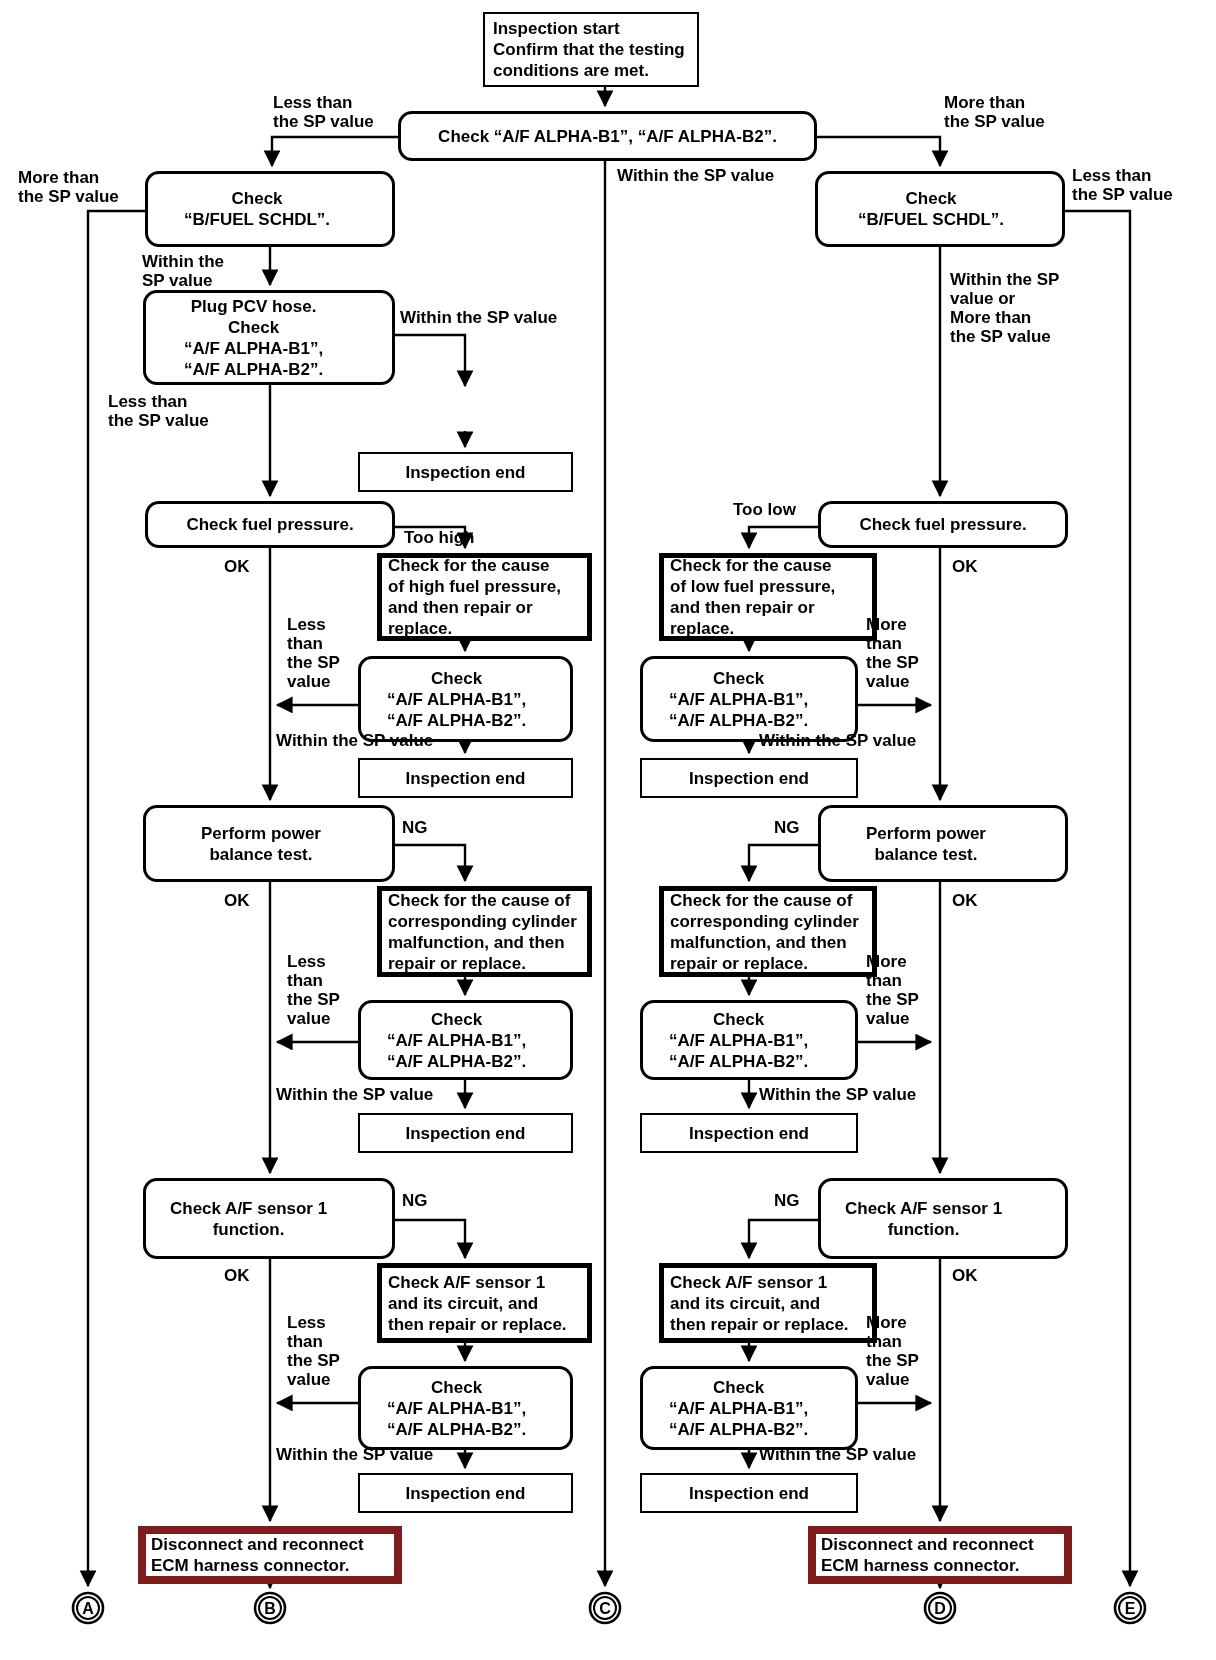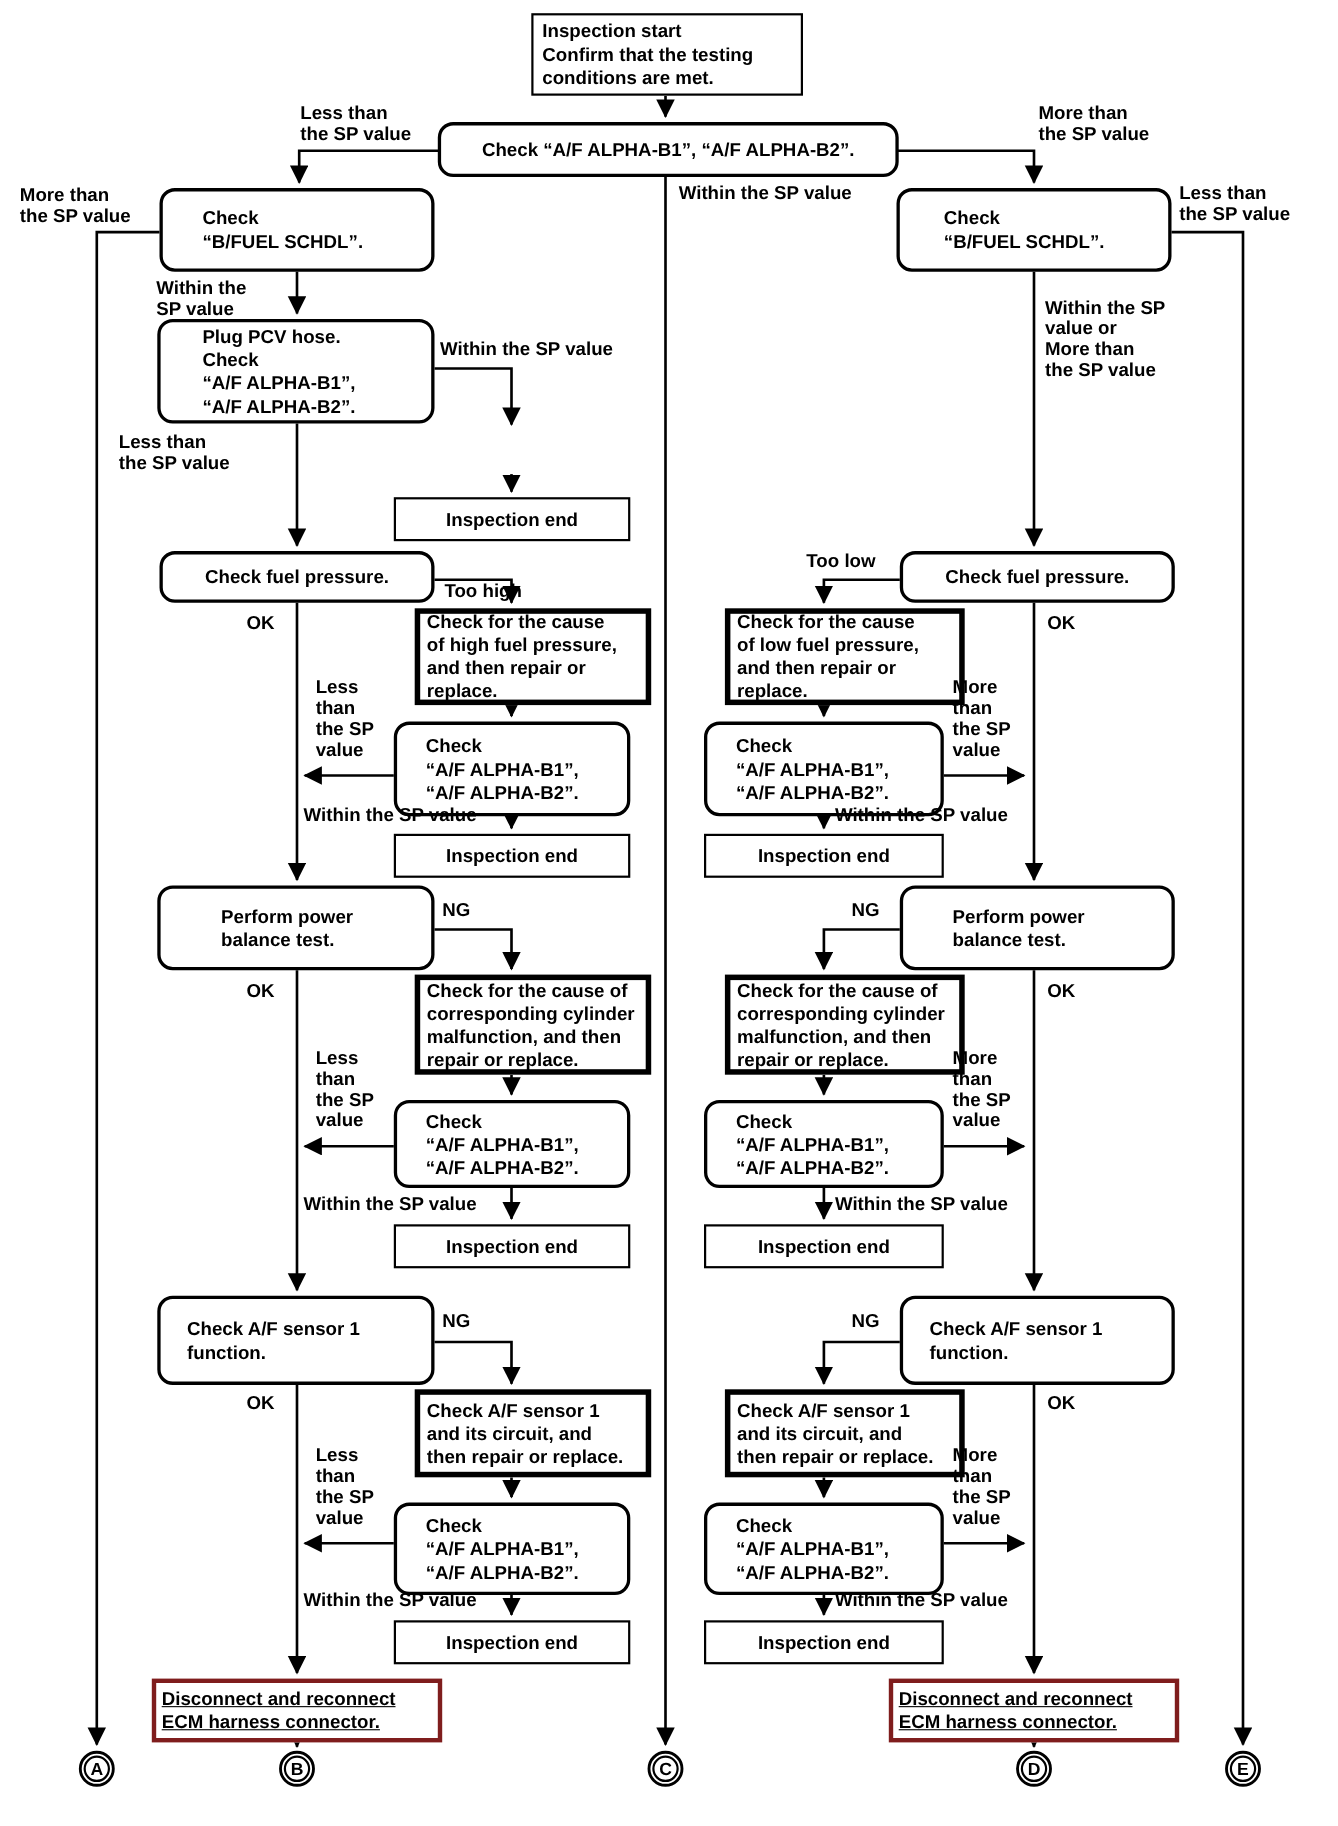--- a/index.html
+++ b/index.html
@@ -2,24 +2,24 @@
 <html><head>
 <meta charset="utf-8">
 <style>
   html,body{margin:0;padding:0;background:#fff;}
   #canvas{position:relative;width:1216px;height:1660px;background:#fff;overflow:hidden;
           font-family:"Liberation Sans",sans-serif;color:#000;}
   #wires{position:absolute;left:0;top:0;z-index:1;}
   .node{position:absolute;box-sizing:border-box;z-index:2;background:#fff;display:flex;align-items:center;
         font:bold 17px/21px "Liberation Sans",sans-serif;color:#000;}
   .node span{white-space:pre-line;display:block;}
-  .r{border:3.5px solid #000;border-radius:14px;}
+  .r{border:3.5px solid #000;border-radius:14px;text-align:center;}
   .sq{border:2.5px solid #000;}
   .thick{border:5px solid #000;margin-left:19px;}
-  .disc{border:4px solid #7f1d1d;text-decoration:underline;}
+  .disc{border:8px solid #7f1d1d;}
   .ctr{justify-content:center;text-align:center;}
   .lbl{position:absolute;z-index:3;font:bold 17px/19px "Liberation Sans",sans-serif;color:#000;
        white-space:pre-line;}
 </style>
 </head>
 <body>
 
 <div id="canvas">
 
   <svg id="wires" width="1216" height="1660" viewBox="0 0 1216 1660">
@@ -93,21 +93,21 @@
       <circle cx="940" cy="1608" r="11" fill="none" stroke="#000" stroke-width="2"></circle>
       <text x="940" y="1614" text-anchor="middle" font-size="16" font-weight="bold" font-family="Liberation Sans, sans-serif">D</text>
     </g>
     <g>
       <circle cx="1130" cy="1608" r="15" fill="#fff" stroke="#000" stroke-width="2.6"></circle>
       <circle cx="1130" cy="1608" r="11" fill="none" stroke="#000" stroke-width="2"></circle>
       <text x="1130" y="1614" text-anchor="middle" font-size="16" font-weight="bold" font-family="Liberation Sans, sans-serif">E</text>
     </g>
   </svg>
 
-  <div class="node sq" style="left:483px;top:12px;width:247px;height:75px;padding:4px 8px">
+  <div class="node sq" style="left:483px;top:12px;width:216px;height:75px;padding:4px 8px">
       <span>Inspection start
 Confirm that the testing
 conditions are met.</span>
     </div>
   <div class="node r ctr" style="left:398px;top:111px;width:419px;height:50px">
       <span>Check “A/F ALPHA-B1”, “A/F ALPHA-B2”.</span>
     </div>
 
   <div class="node r" style="left:145px;top:171px;width:250px;height:76px;padding-left:36px">
       <span>Check

